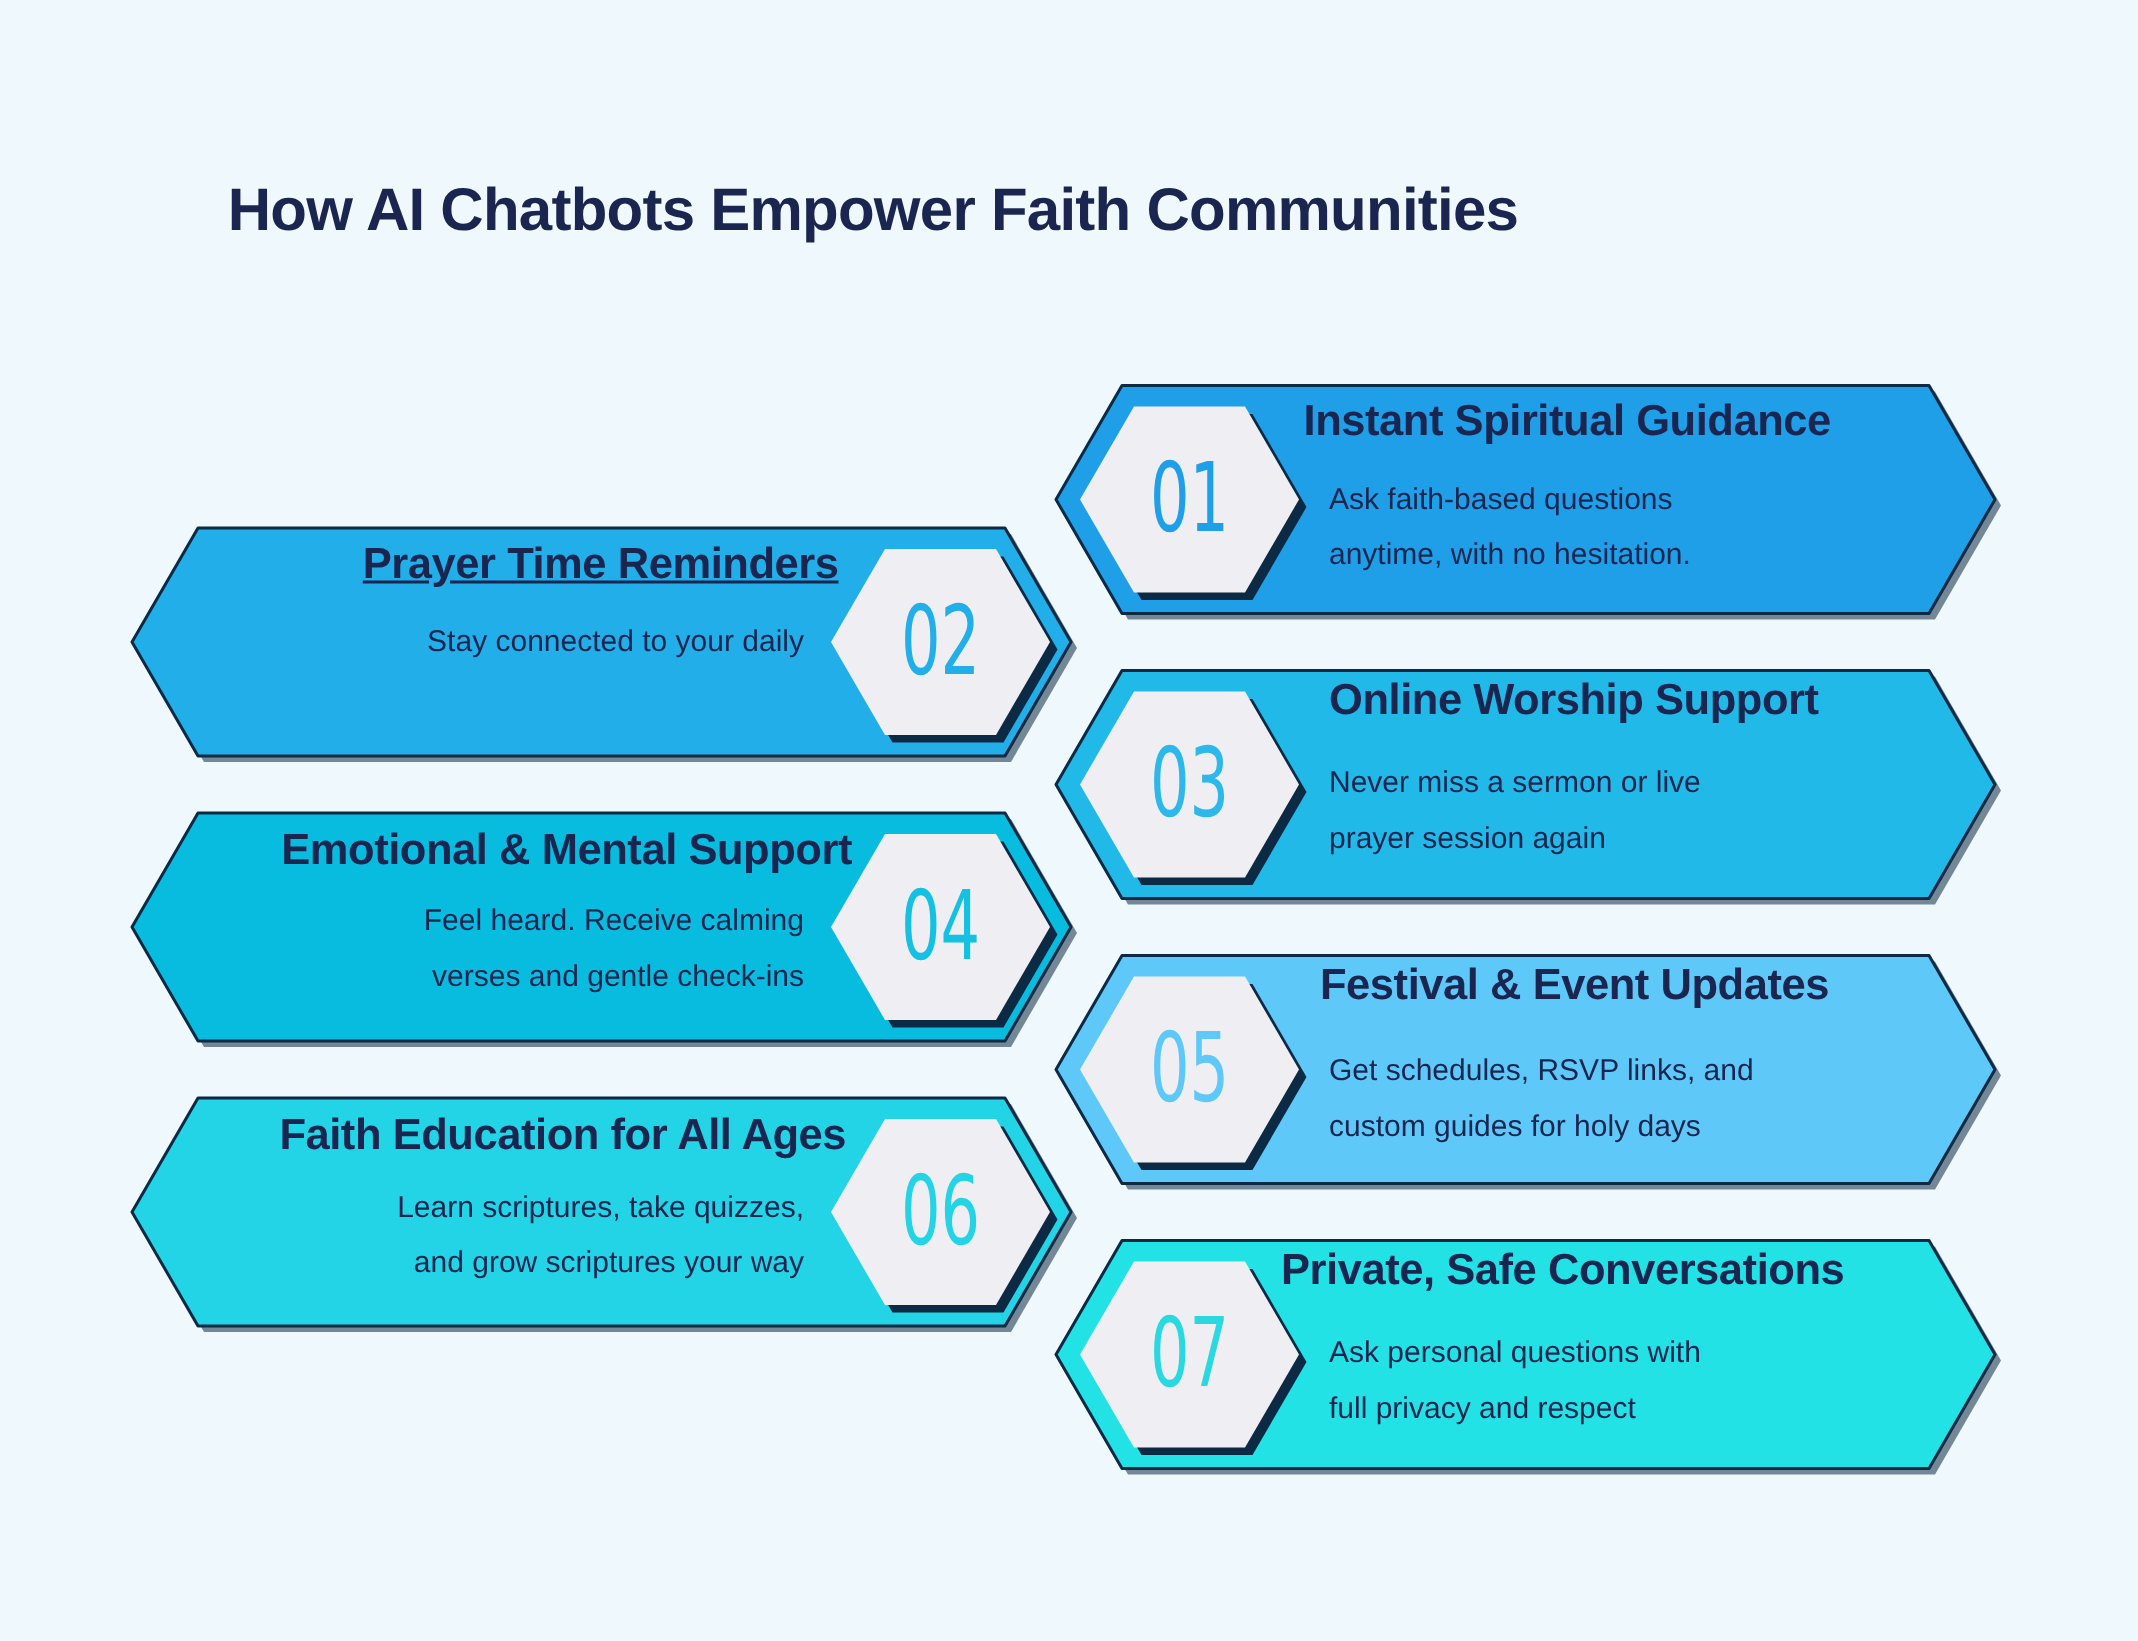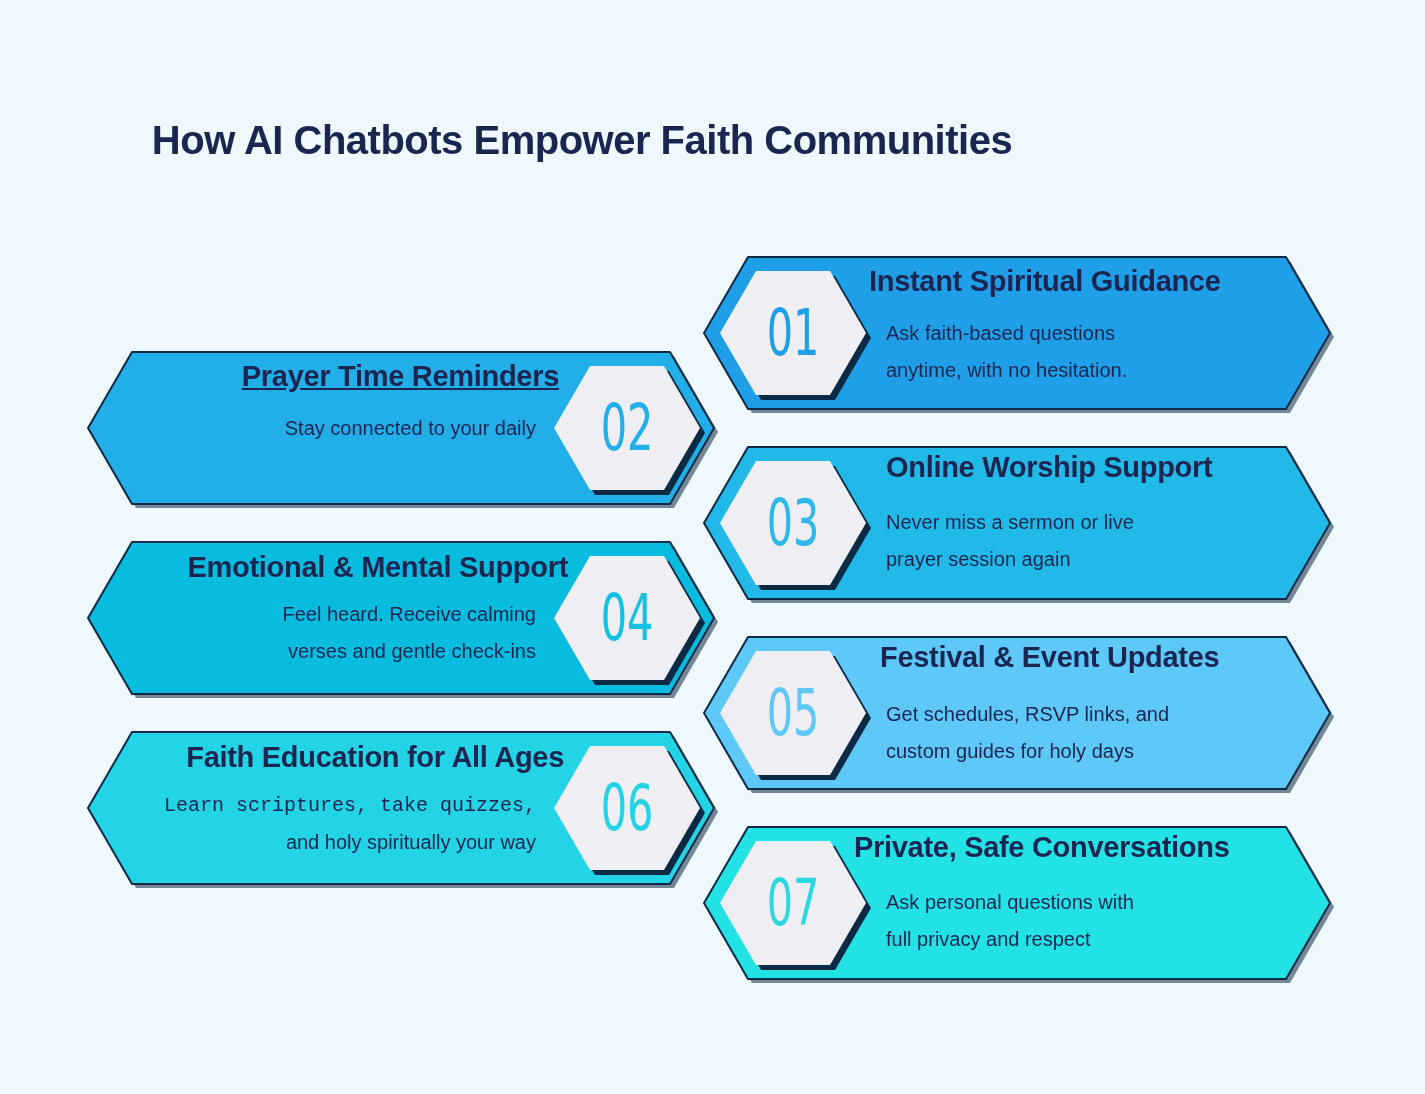--- a/index.html
+++ b/index.html
@@ -128,22 +128,22 @@
     <path d="M46 4 L584 4 L628 80 L584 156 L46 156 L2 80 Z" fill="#22d4e6" stroke="#0d2a44" stroke-width="2" stroke-linejoin="round"></path>
   </svg>
   <div class="hex" style="left:466px; top:15px;">
     <svg width="150" height="130">
         <path d="M38 3 L112 3 L148 65 L112 127 L38 127 L2 65 Z" fill="#0d2a44" transform="translate(5,5)"></path>
         <path d="M38 3 L112 3 L148 65 L112 127 L38 127 L2 65 Z" fill="#efeff3"></path>
       </svg>
     <div class="num" style="color:#22d4e6;">06</div>
   </div>
   <div class="heading" style="right:152px; top:13px;">Faith Education for All Ages</div>
-  <div class="desc" style="right:180px; top:59px;font-family:Liberation Mono, monospace;">Learn scriptures, take quizzes,</div>
-  <div class="desc" style="right:180px; top:96px;">and holy spiritually your way</div>
+  <div class="desc" style="right:180px; top:59px;">Learn scriptures, take quizzes,</div>
+  <div class="desc" style="right:180px; top:96px;">and grow scriptures your way</div>
 </div>
 
 <div class="card right" style="left:702px; top:823px;">
   <svg class="bg" width="630" height="160">
     <path d="M46 4 L584 4 L628 80 L584 156 L46 156 L2 80 Z" fill="#0d2a44" transform="translate(4,4)" opacity="0.55"></path>
     <path d="M46 4 L584 4 L628 80 L584 156 L46 156 L2 80 Z" fill="#22e2e6" stroke="#0d2a44" stroke-width="2" stroke-linejoin="round"></path>
   </svg>
   <div class="hex" style="left:16px; top:15px;">
     <svg width="150" height="130">
         <path d="M38 3 L112 3 L148 65 L112 127 L38 127 L2 65 Z" fill="#0d2a44" transform="translate(5,5)"></path>

